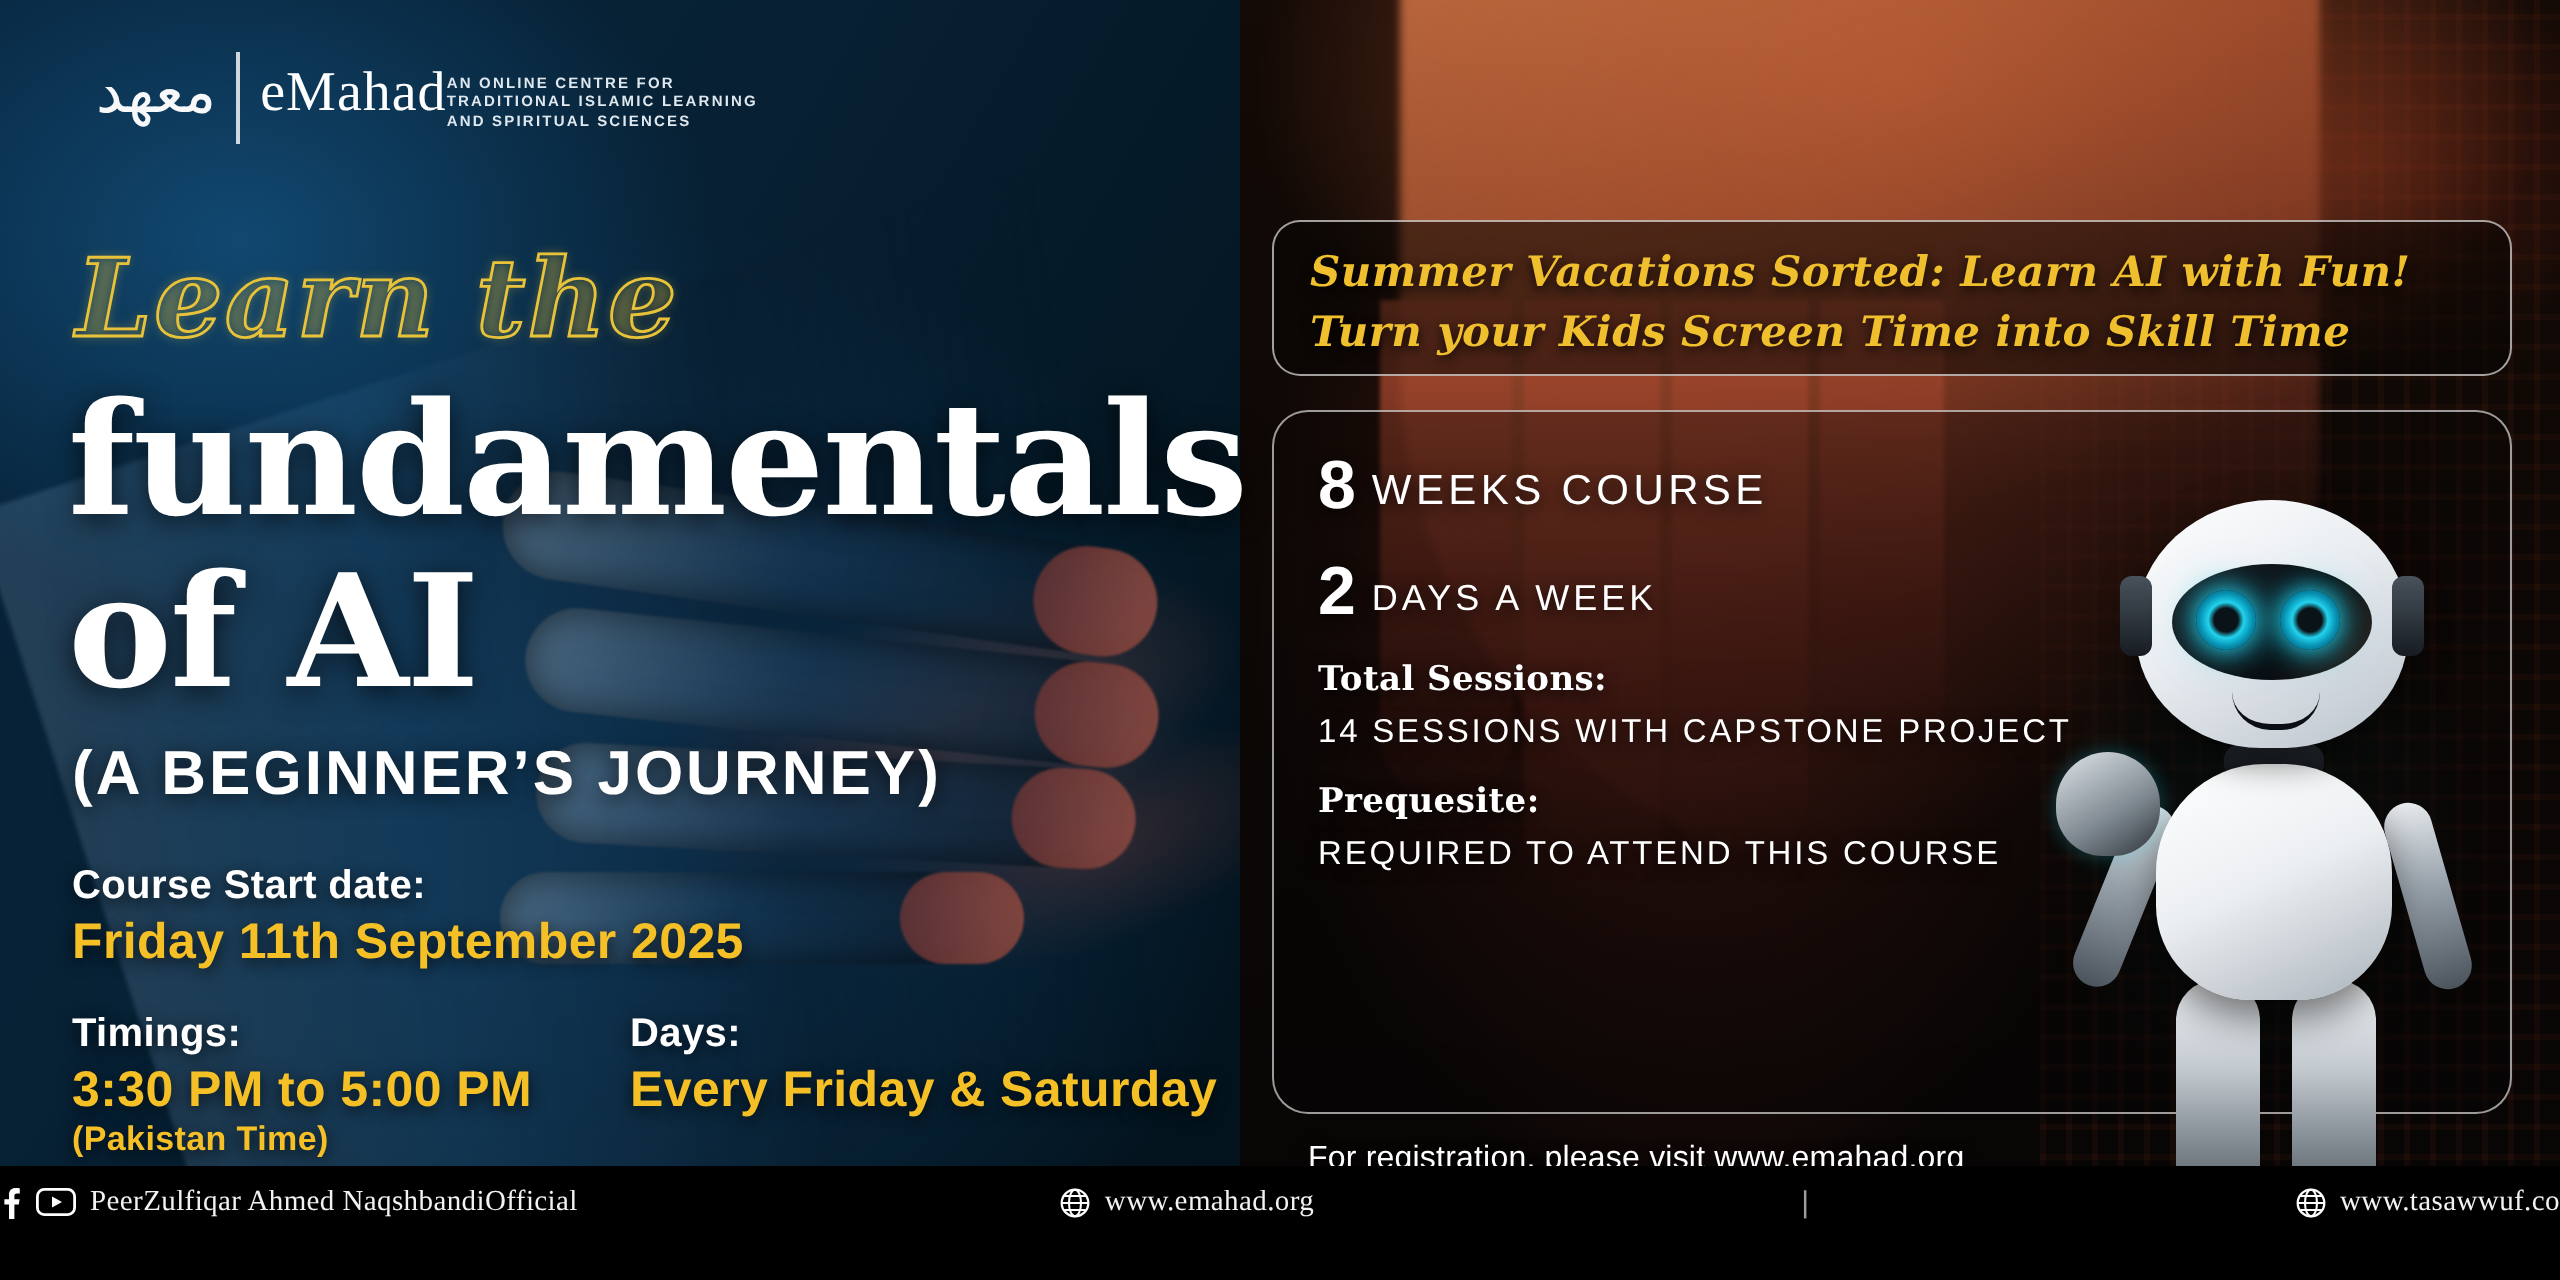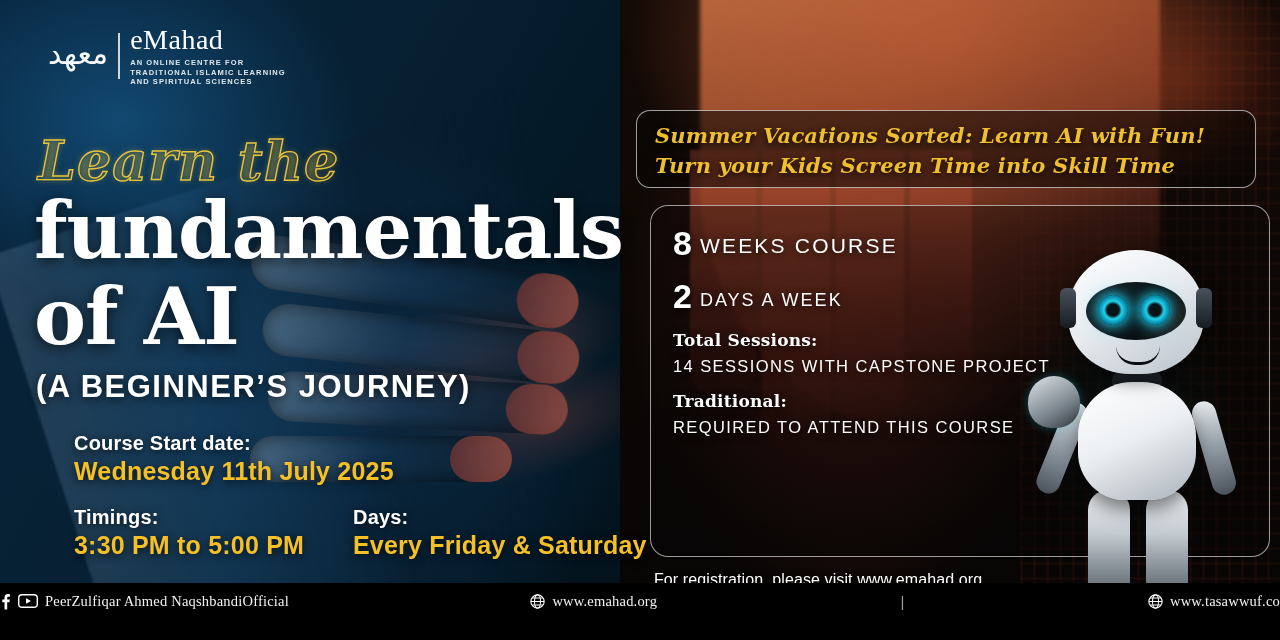--- a/index.html
+++ b/index.html
@@ -84,53 +84,53 @@
     background:radial-gradient(ellipse 150px 210px at 50% 50%, rgba(10,40,40,.55), transparent 72%);
   }
 
   
   .logo{position:absolute;left:48px;top:26px;display:flex;align-items:center;gap:10px;}
   .logo-arabic{
     color:#ffffff;font-family:"DejaVu Sans",sans-serif;font-size:30px;line-height:1;
     letter-spacing:-1px;opacity:.97;padding-bottom:4px;
   }
   .logo-rule{width:2px;height:46px;background:rgba(255,255,255,.8);}
-  .logo-text{display:flex;flex-direction:column;justify-content:center;}
+  .logo-text{display:flex;flex-direction:row;justify-content:center;}
   .logo-name{
     color:#ffffff;font-family:"Liberation Serif",serif;font-size:28px;line-height:1;
     letter-spacing:.5px;
   }
   .logo-tag{
     margin-top:4px;color:#dfe8ee;font-size:7.5px;line-height:9.5px;
     letter-spacing:1.1px;font-weight:bold;text-transform:uppercase;
   }
 
   
   .learn-the{
-    position:absolute;left:38px;top:134px;
+    position:absolute;left:38px;top:122px;
     font-family:"DejaVu Serif",serif;font-weight:bold;font-style:italic;
     font-size:54px;line-height:1;letter-spacing:1px;
     color:transparent;
     -webkit-text-stroke:1.4px #e8c33a;
     text-shadow:0 0 6px rgba(232,195,58,.35);
   }
   .h-main{
     position:absolute;left:34px;top:188px;width:600px;
     font-family:"DejaVu Serif",serif;font-weight:bold;
     color:#fff;font-size:78px;line-height:86px;letter-spacing:-1px;
     text-shadow:0 3px 14px rgba(0,0,0,.7);
   }
   .h-sub{
     position:absolute;left:36px;top:369px;
     color:#fff;font-size:31px;font-weight:bold;letter-spacing:1.5px;
     text-shadow:0 2px 10px rgba(0,0,0,.7);
   }
 
   
-  .fact{position:absolute;margin-left:38px;}
+  .fact{position:absolute;}
   .fact .lbl{
     color:#ffffff;font-size:20px;font-weight:bold;letter-spacing:.2px;
     text-shadow:0 2px 8px rgba(0,0,0,.75);
   }
   .fact .val{
     color:#f5bf26;font-size:25px;font-weight:bold;letter-spacing:.2px;margin-top:2px;
     text-shadow:0 2px 8px rgba(0,0,0,.75);
   }
   .fact .val.small{font-size:17px;margin-top:0;}
   #fact-start{left:36px;top:432px;}
@@ -148,21 +148,21 @@
     color:#f0bf2e;font-family:"DejaVu Serif",serif;font-style:italic;font-weight:bold;
     font-size:21px;line-height:30px;letter-spacing:.2px;
     text-shadow:0 2px 6px rgba(0,0,0,.8);
   }
 
   
   .panel{
     position:absolute;left:636px;top:205px;width:620px;height:352px;
     border:1px solid rgba(255,255,255,.60);border-radius:18px;
     background:linear-gradient(180deg, rgba(10,6,5,.34) 0%, rgba(6,5,5,.52) 100%);
-    box-sizing:border-box;padding:18px 0 16px 22px;margin-left:14px;
+    box-sizing:border-box;padding:18px 0 16px 22px;
   }
   .big-line{color:#fff;margin-bottom:14px;text-shadow:0 2px 8px rgba(0,0,0,.85);}
   .big-line .num{font-size:34px;font-weight:bold;vertical-align:-2px;}
   .big-line .cap{font-size:21px;letter-spacing:2.2px;margin-left:8px;}
   .big-line .cap.sm{font-size:18px;letter-spacing:2px;}
   .sec{margin-top:14px;}
   .sec .head{
     color:#fff;font-family:"DejaVu Serif",serif;font-weight:bold;font-size:17px;
     letter-spacing:.2px;text-shadow:0 2px 8px rgba(0,0,0,.85);
   }
@@ -289,25 +289,26 @@
 
   <div class="learn-the">Learn the</div>
   <div class="h-main">
     <div>fundamentals</div>
     <div>of AI</div>
   </div>
   <div class="h-sub">(A BEGINNER’S JOURNEY)</div>
 
   <div class="fact" id="fact-start">
     <div class="lbl">Course Start date:</div>
-    <div class="val">Wednesday 11th July 2025</div>
+    <div class="val">Friday 11th September 2025</div>
   </div>
   <div class="fact" id="fact-timing">
     <div class="lbl">Timings:</div>
     <div class="val">3:30 PM to 5:00 PM</div>
+    <div class="val small">(Pakistan Time)</div>
   </div>
   <div class="fact" id="fact-days">
     <div class="lbl">Days:</div>
     <div class="val">Every Friday &amp; Saturday</div>
   </div>
 
   <div class="promo">
     <div>Summer Vacations Sorted: Learn AI with Fun!</div>
     <div>Turn your Kids Screen Time into Skill Time</div>
   </div>
@@ -317,21 +318,21 @@
       <span class="num">8</span><span class="cap">WEEKS COURSE</span>
     </div>
     <div class="big-line">
       <span class="num">2</span><span class="cap sm">DAYS A WEEK</span>
     </div>
     <div class="sec">
       <div class="head">Total Sessions:</div>
       <div class="body">14 SESSIONS WITH CAPSTONE PROJECT</div>
     </div>
     <div class="sec">
-      <div class="head">Traditional:</div>
+      <div class="head">Prequesite:</div>
       <div class="body">
         <div>REQUIRED TO ATTEND  THIS  COURSE</div>
       </div>
     </div>
   </div>
 
   <div class="register">For registration, please visit www.emahad.org</div>
 
   <div class="robot">
     <div class="r-arm l"></div>

